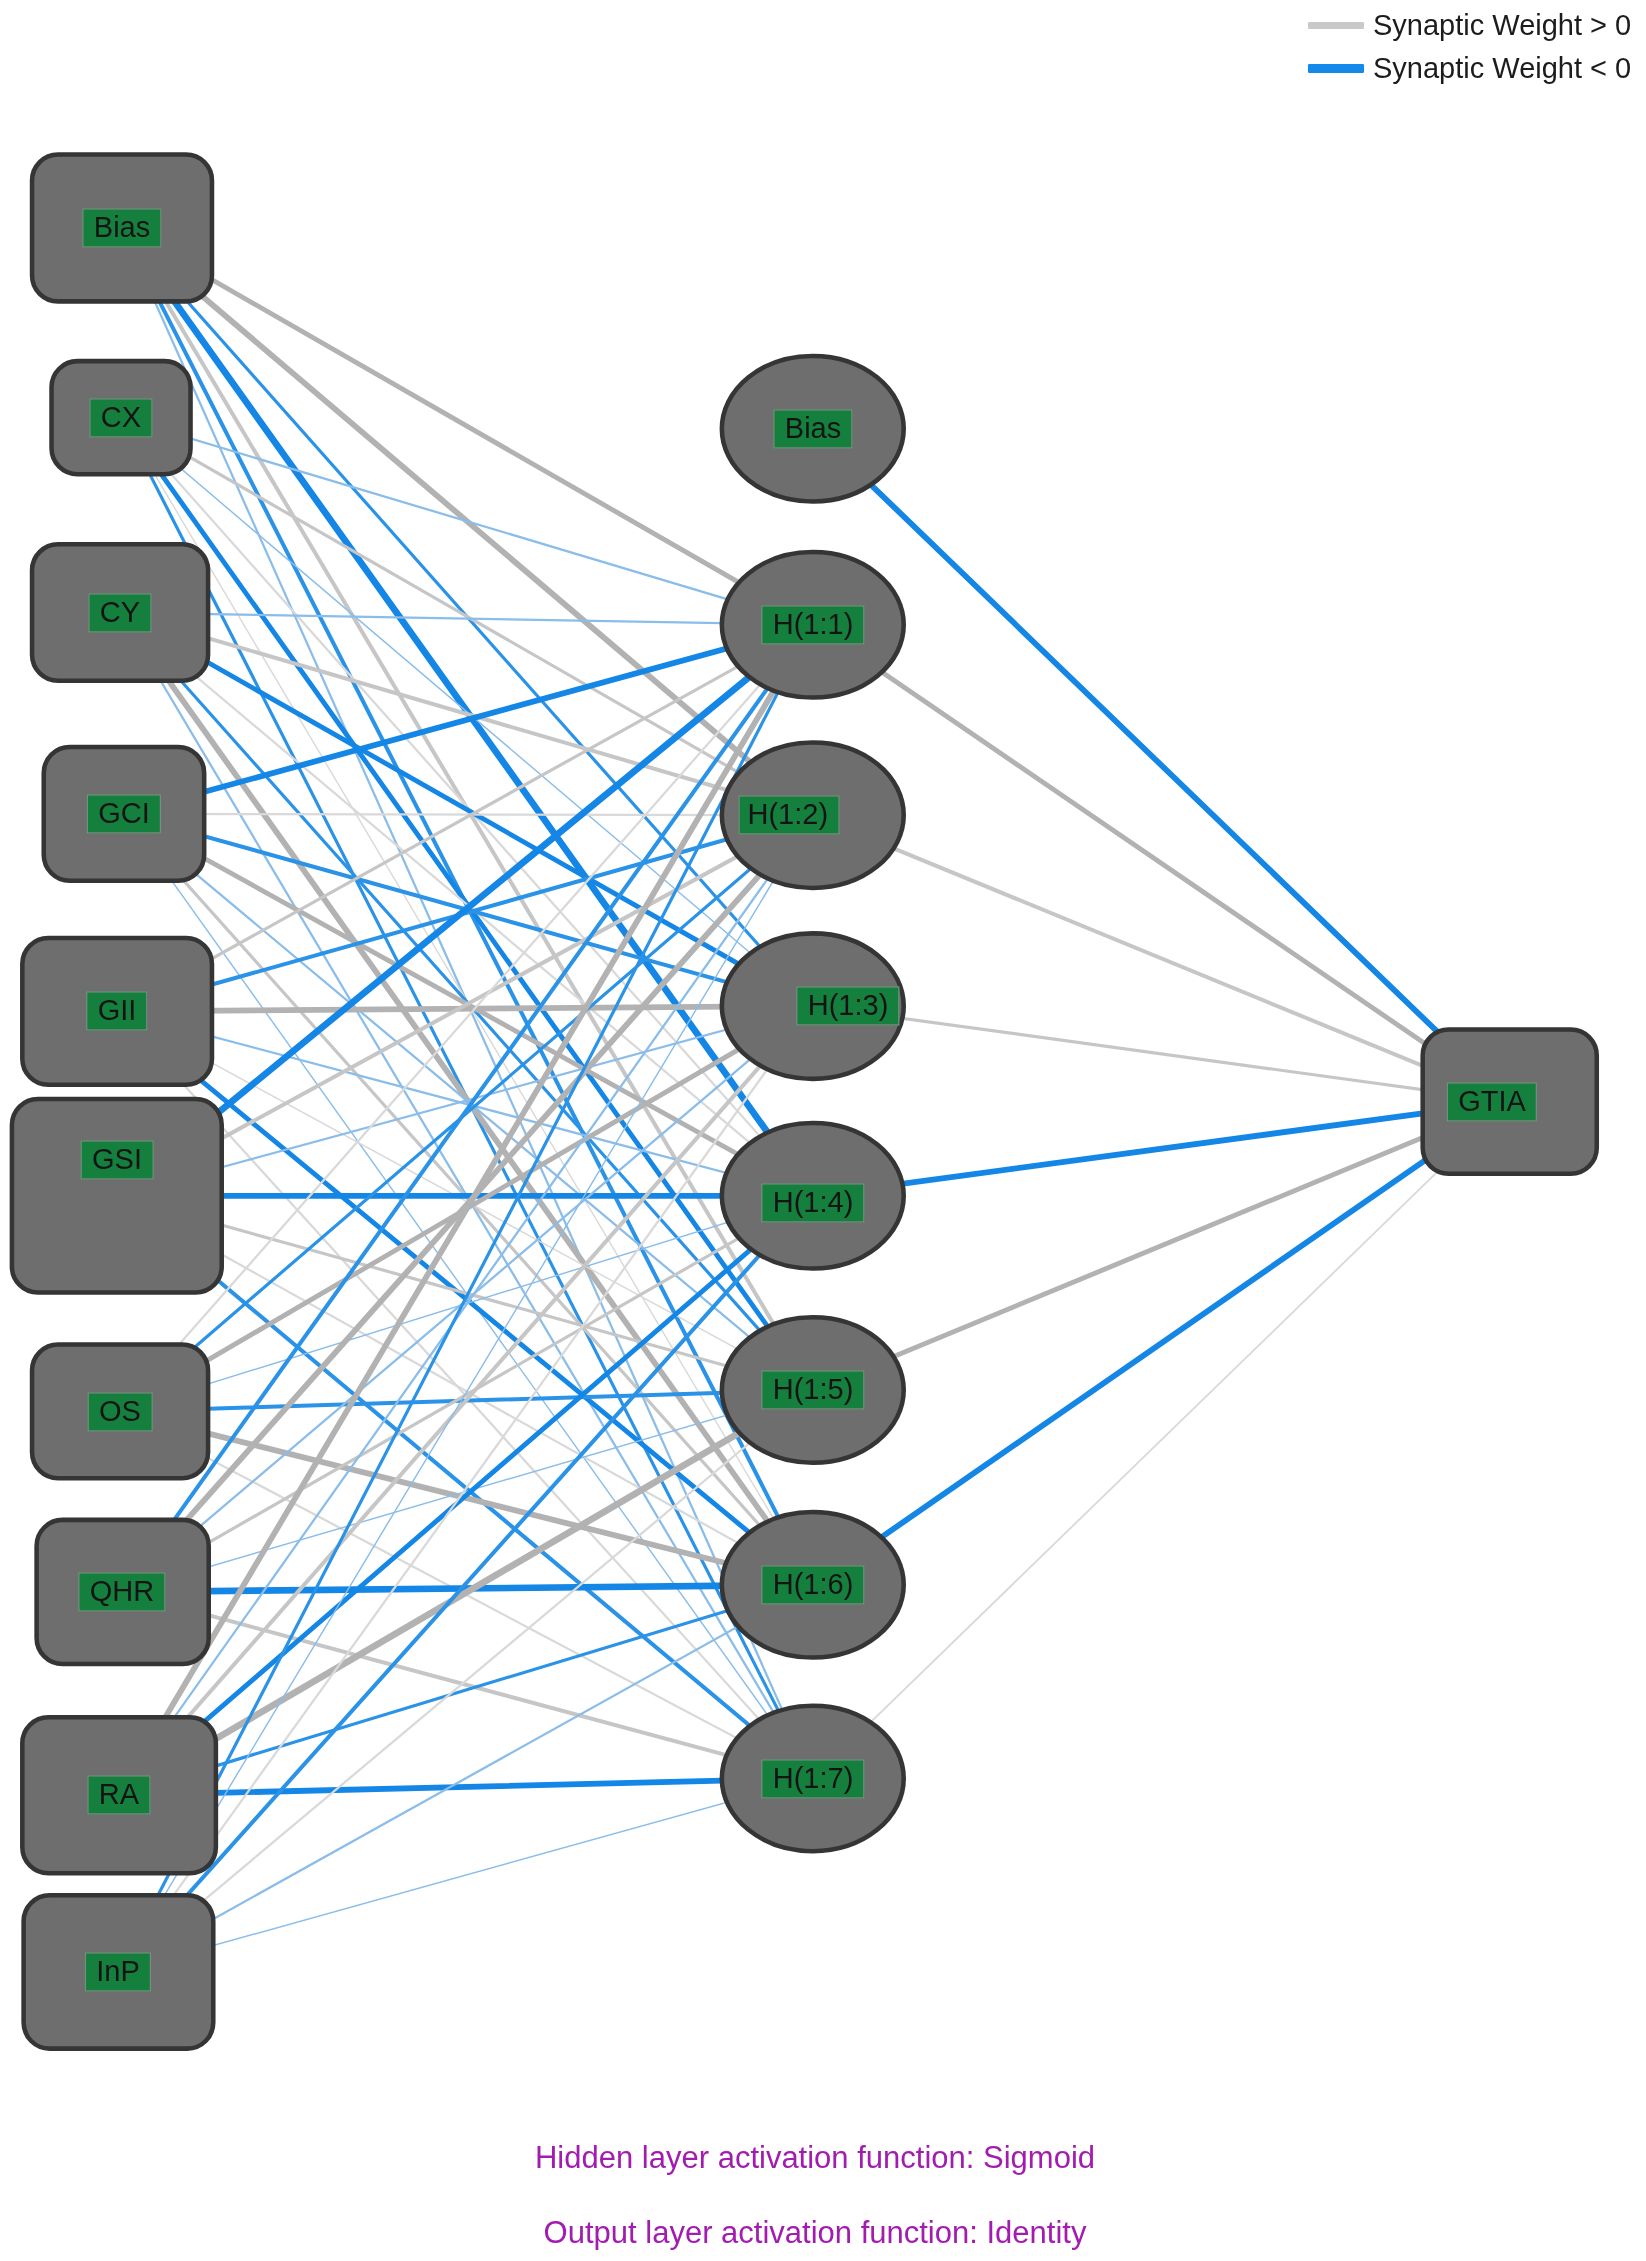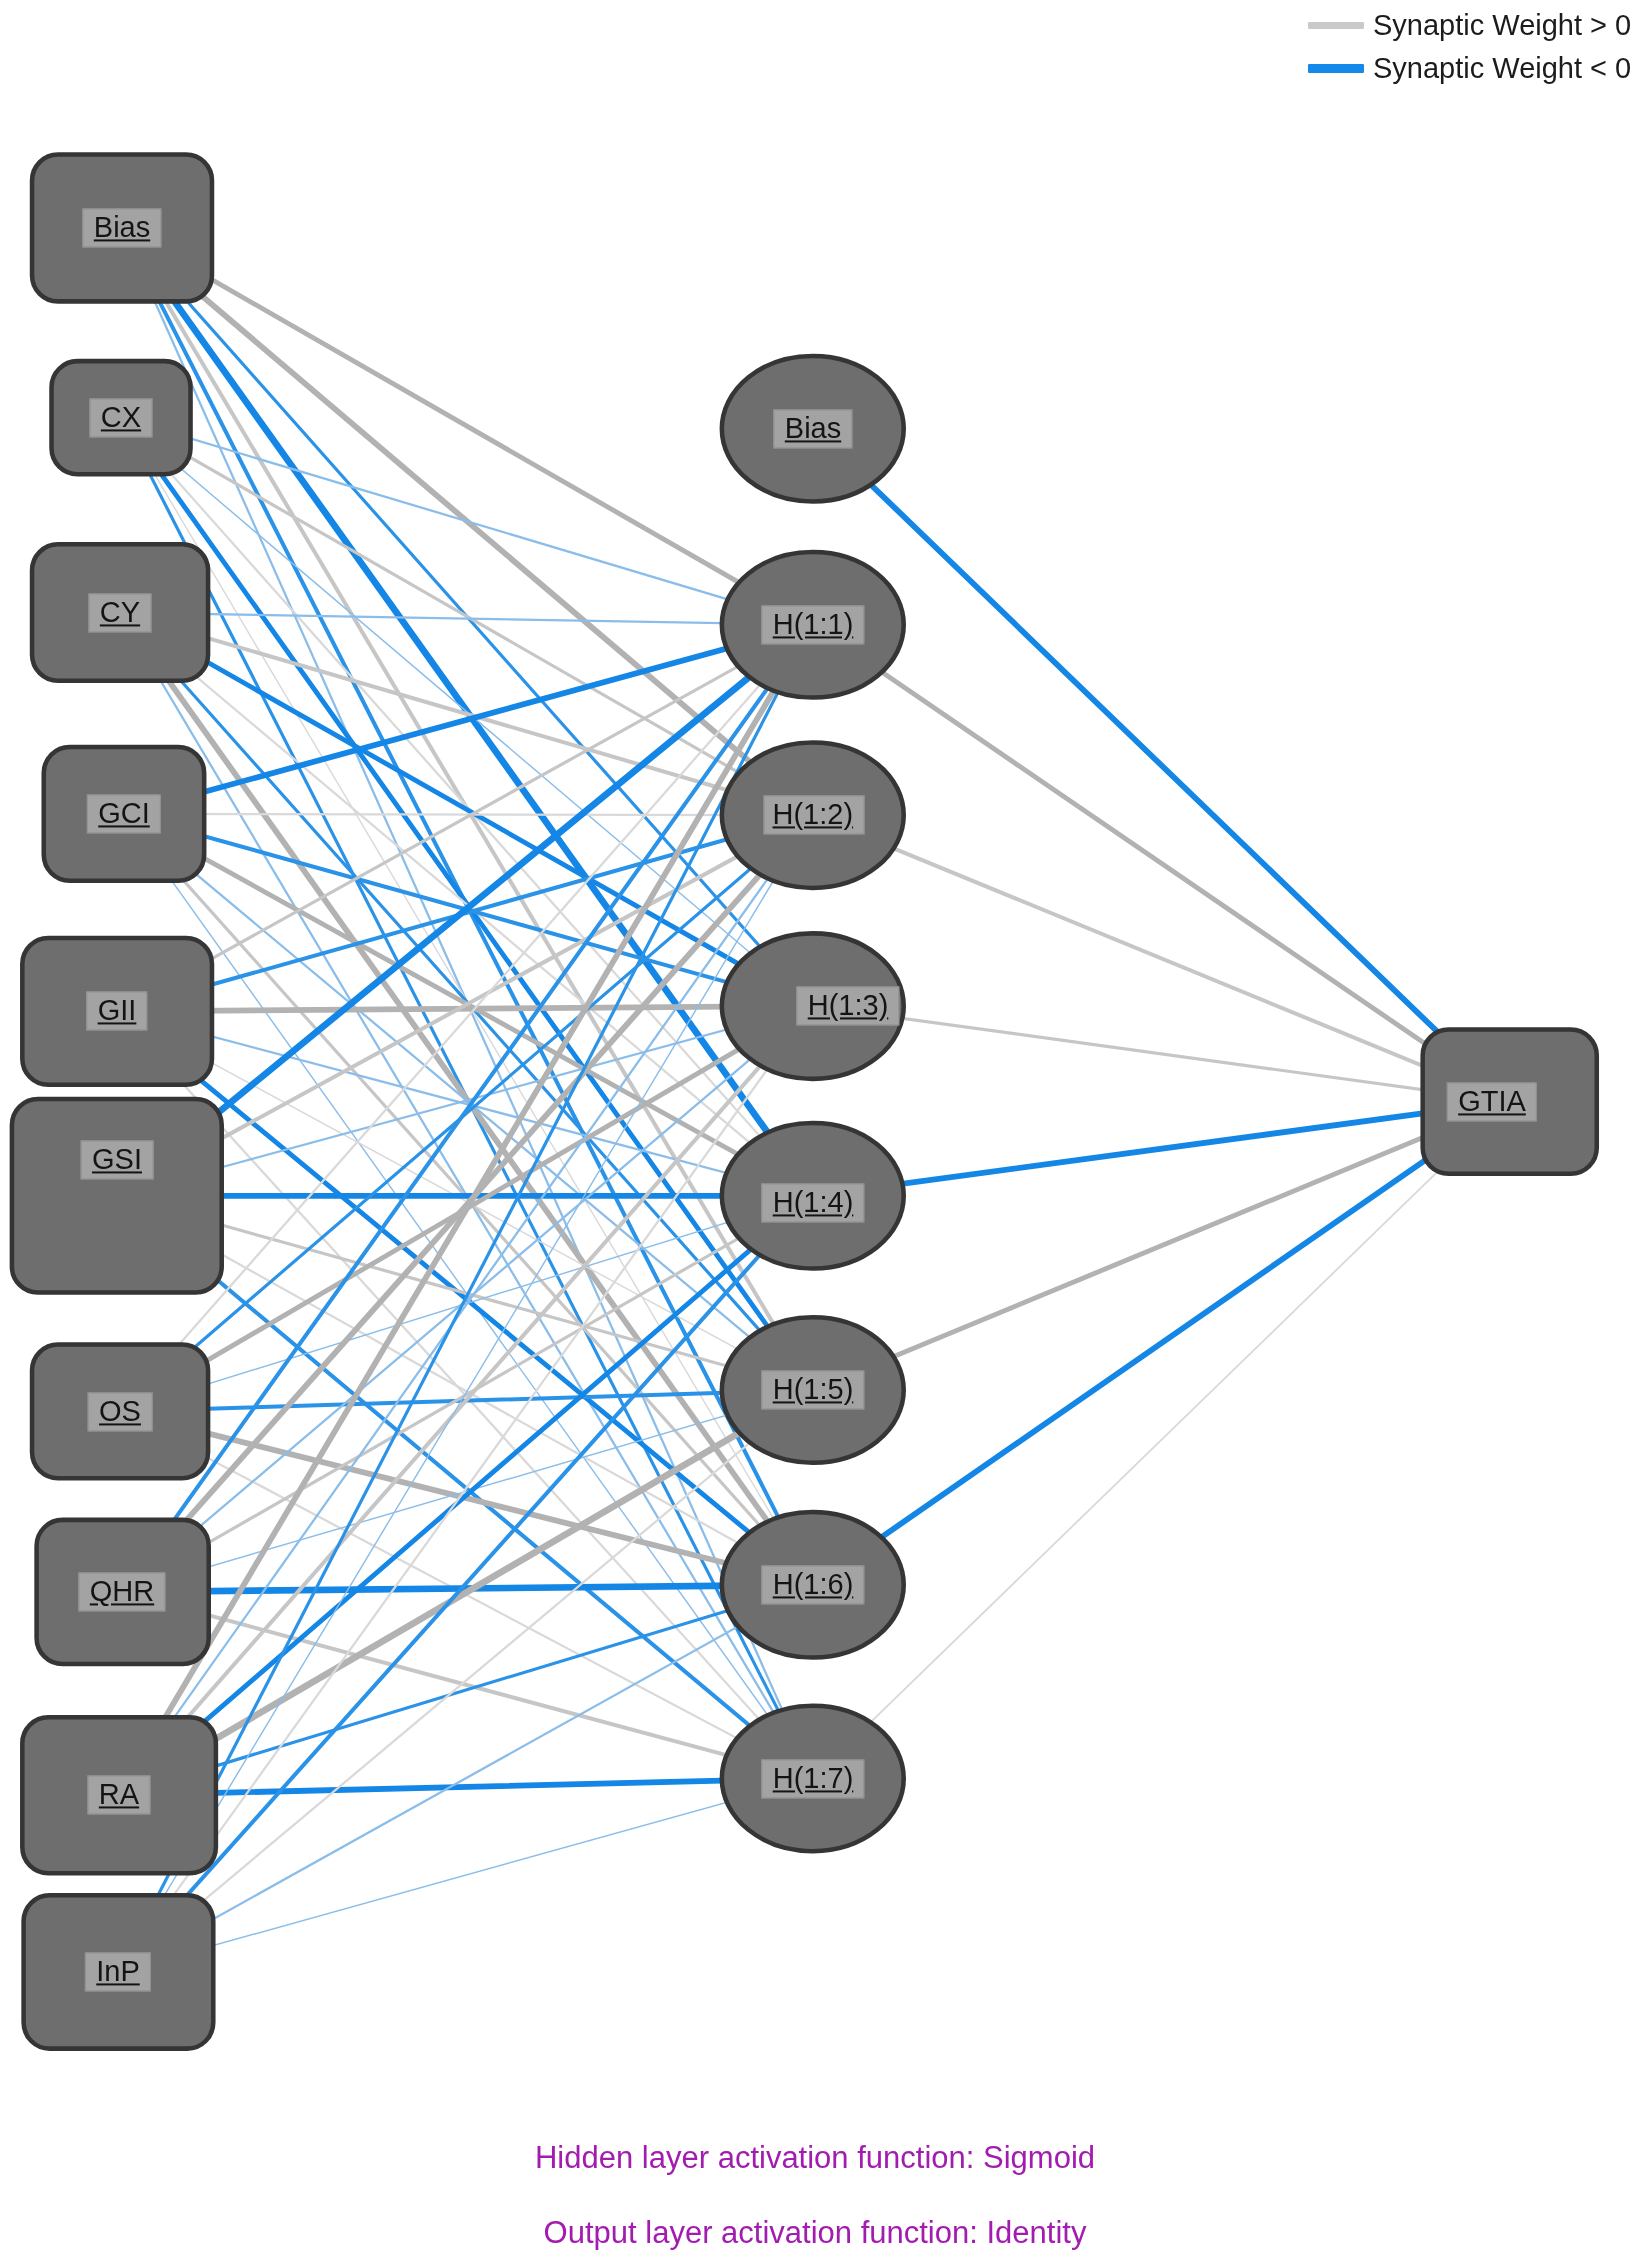--- a/index.html
+++ b/index.html
@@ -9,28 +9,27 @@
     width:1647px;height:2261px;
     background:#ffffff;
     font-family:"Liberation Sans", sans-serif;
     overflow:hidden;
   }
   .net-svg{position:absolute;left:0;top:0;}
   .labels-layer{position:absolute;left:0;top:0;width:100%;height:100%;pointer-events:none;}
   .node-label{
     position:absolute;
     transform:translate(-50%,-50%);
-    background:#a3a3a3;
+    background:#15803d;
     border:1.9px solid #8f8f8f;
     padding:1.9px 10.4px;
     font-size:29px;
     line-height:1.15;
     color:#141414;
     white-space:nowrap;
-    text-decoration:underline;
   }
   .legend{
     position:absolute;
     top:9px;left:1308px;
     display:flex;flex-direction:column;gap:10.4px;
   }
   .legend-row{display:flex;align-items:center;gap:9px;}
   .legend-swatch{display:inline-block;width:56px;border-radius:1.3px;}
   .legend-swatch.pos{height:6.5px;}
   .legend-swatch.neg{height:9px;}
@@ -160,21 +159,21 @@
       <div class="node-label" style="left: 120px; top: 613px;">CY</div>
       <div class="node-label" style="left: 124px; top: 814px;">GCI</div>
       <div class="node-label" style="left: 117px; top: 1011px;">GII</div>
       <div class="node-label" style="left: 117px; top: 1128px; margin-top: 32px;">GSI</div>
       <div class="node-label" style="left: 120px; top: 1412px;">OS</div>
       <div class="node-label" style="left: 122px; top: 1592px;">QHR</div>
       <div class="node-label" style="left: 119px; top: 1795px;">RA</div>
       <div class="node-label" style="left: 118px; top: 1972px;">InP</div>
       <div class="node-label" style="left: 813px; top: 429px;">Bias</div>
       <div class="node-label" style="left: 813px; top: 625px;">H(1:1)</div>
-      <div class="node-label" style="left: 814px; top: 815px; padding-left: 8px;">H(1:2)</div>
+      <div class="node-label" style="left: 789px; top: 815px; padding-left: 8px;">H(1:2)</div>
       <div class="node-label" style="left: 848px; top: 1006px;">H(1:3)</div>
       <div class="node-label" style="left: 813px; top: 1196px; margin-top: 7px;">H(1:4)</div>
       <div class="node-label" style="left: 813px; top: 1390px;">H(1:5)</div>
       <div class="node-label" style="left: 813px; top: 1585px;">H(1:6)</div>
       <div class="node-label" style="left: 813px; top: 1779px;">H(1:7)</div>
       <div class="node-label" style="left: 1492px; top: 1102px;">GTIA</div>
     </div>
 
   <div class="legend">
     <div class="legend-row">

